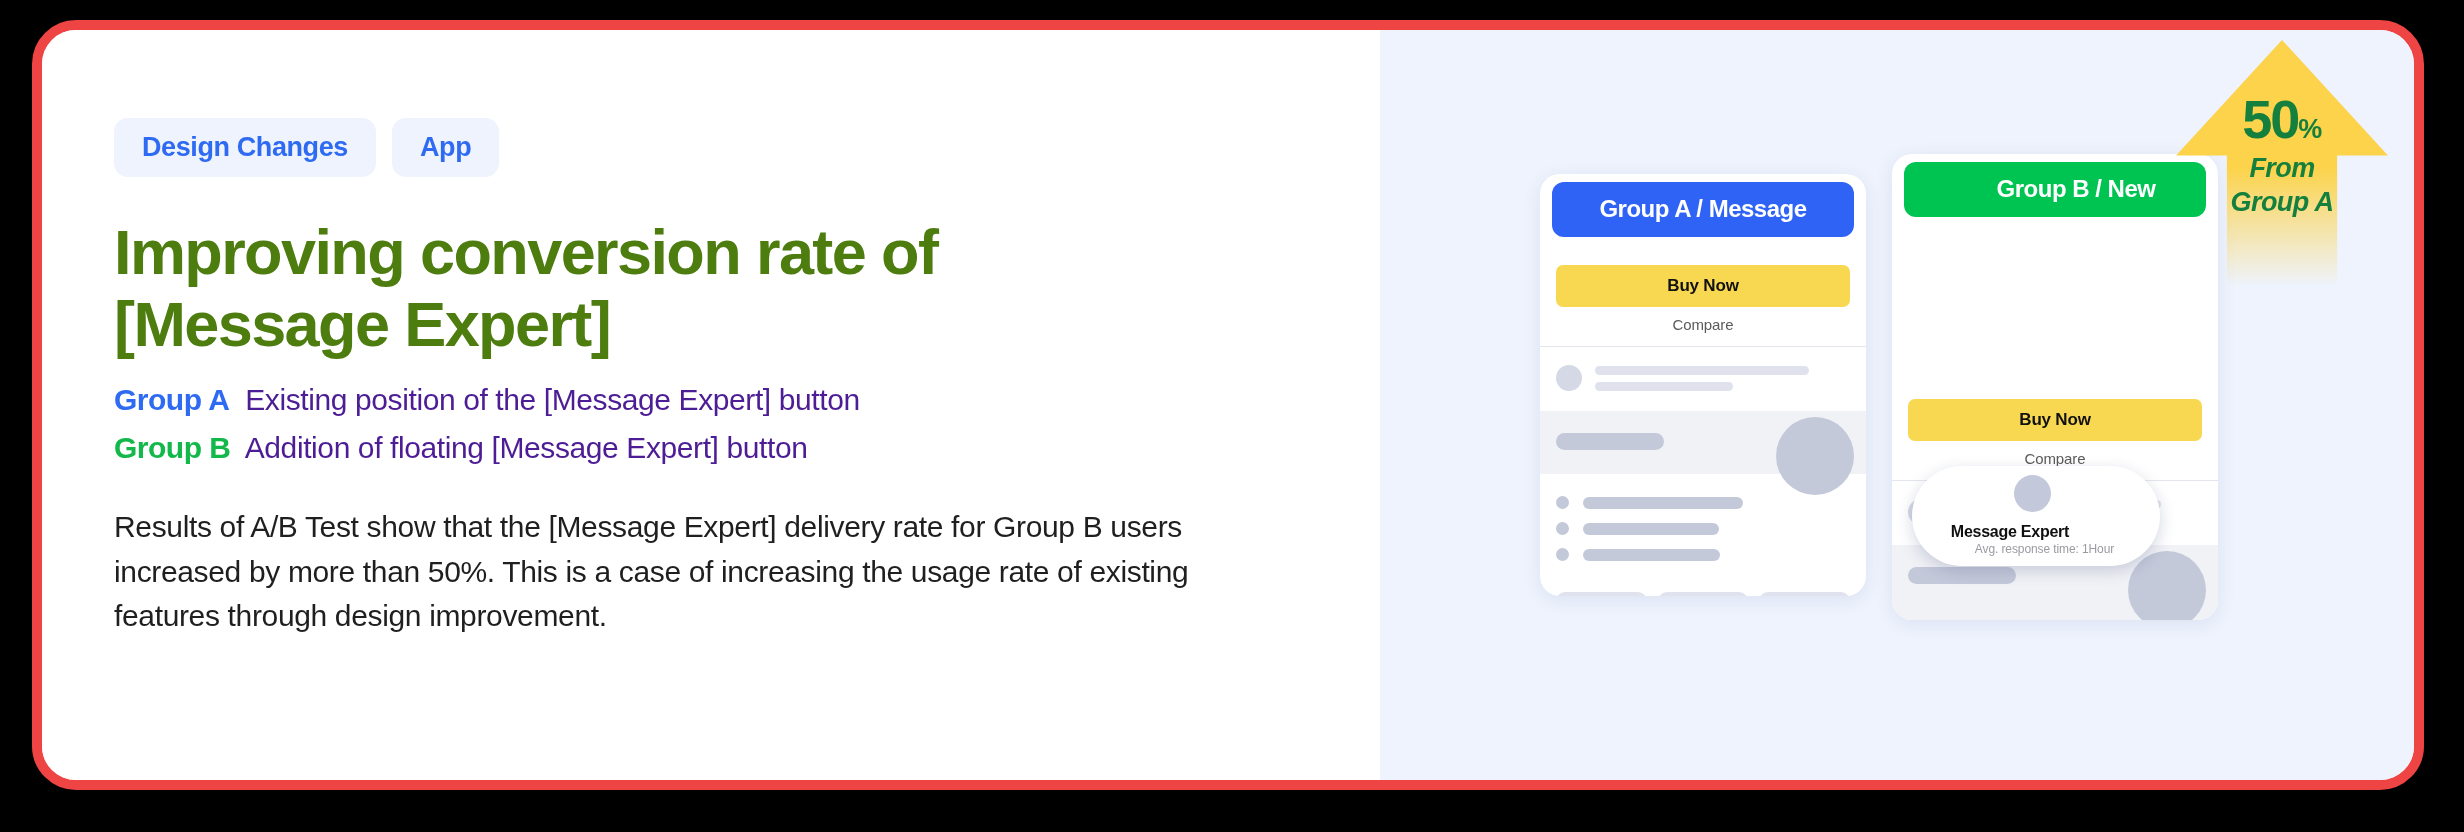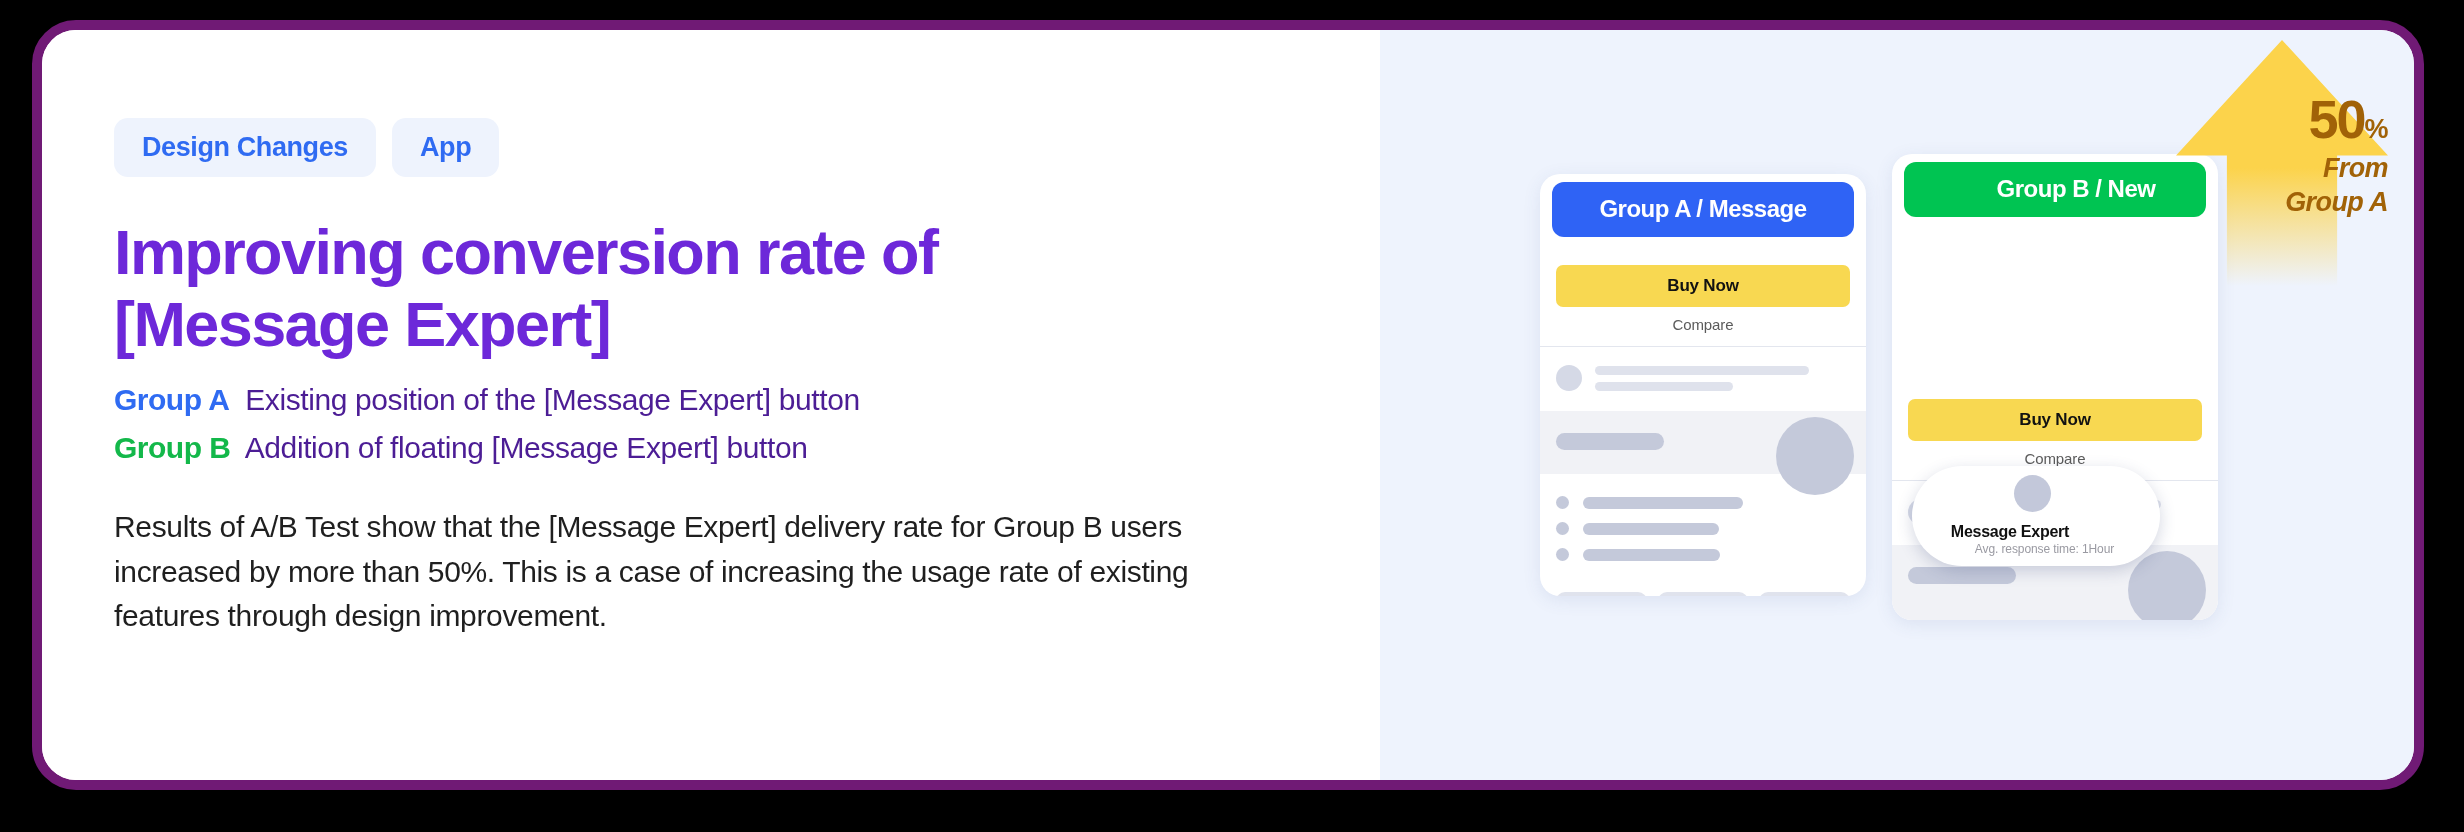--- a/index.html
+++ b/index.html
@@ -14,21 +14,21 @@
     font-family: "Liberation Sans", sans-serif;
   }
 
   
   #frame {
     position: absolute;
     left: 32px;
     top: 20px;
     width: 2392px;
     height: 770px;
-    border: 10px solid #701a75;
+    border: 10px solid #ef4444;
     border-radius: 44px;
     background: #ffffff;
     box-sizing: border-box;
     overflow: hidden;
     display: flex;
   }
 
   
   #left-panel {
     width: 1338px;
@@ -50,21 +50,21 @@
     color: #2f6bf2;
     font-weight: bold;
     font-size: 27px;
     letter-spacing: -0.4px;
     border-radius: 14px;
     padding: 16px 28px;
     line-height: 1;
   }
 
   #headline {
-    color: #6d28d9;
+    color: #4d7c0f;
     font-weight: bold;
     font-size: 63px;
     line-height: 1.14;
     letter-spacing: -1.6px;
     margin: 0 0 20px 0;
     max-width: 1050px;
   }
 
   .group-line {
     font-size: 30px;
@@ -280,24 +280,24 @@
     position: absolute;
     inset: 0;
     background: linear-gradient(to bottom, #fcd34b 0%, #fcd34b 52%, rgba(252,211,75,0.25) 88%, rgba(252,211,75,0.0) 100%);
     clip-path: polygon(50% 0%, 100% 47%, 76% 47%, 76% 100%, 24% 100%, 24% 47%, 0% 47%);
   }
   #arrow-text {
     position: absolute;
     inset: 0;
     display: flex;
     flex-direction: column;
-    align-items: flex-end;
+    align-items: center;
     padding-top: 52px;
     box-sizing: border-box;
-    color: #a16207;
+    color: #15803d;
   }
   #arrow-pct-row {
     display: flex;
     align-items: baseline;
   }
   #arrow-pct {
     font-weight: bold;
     font-size: 54px;
     letter-spacing: -2px;
     line-height: 1;

